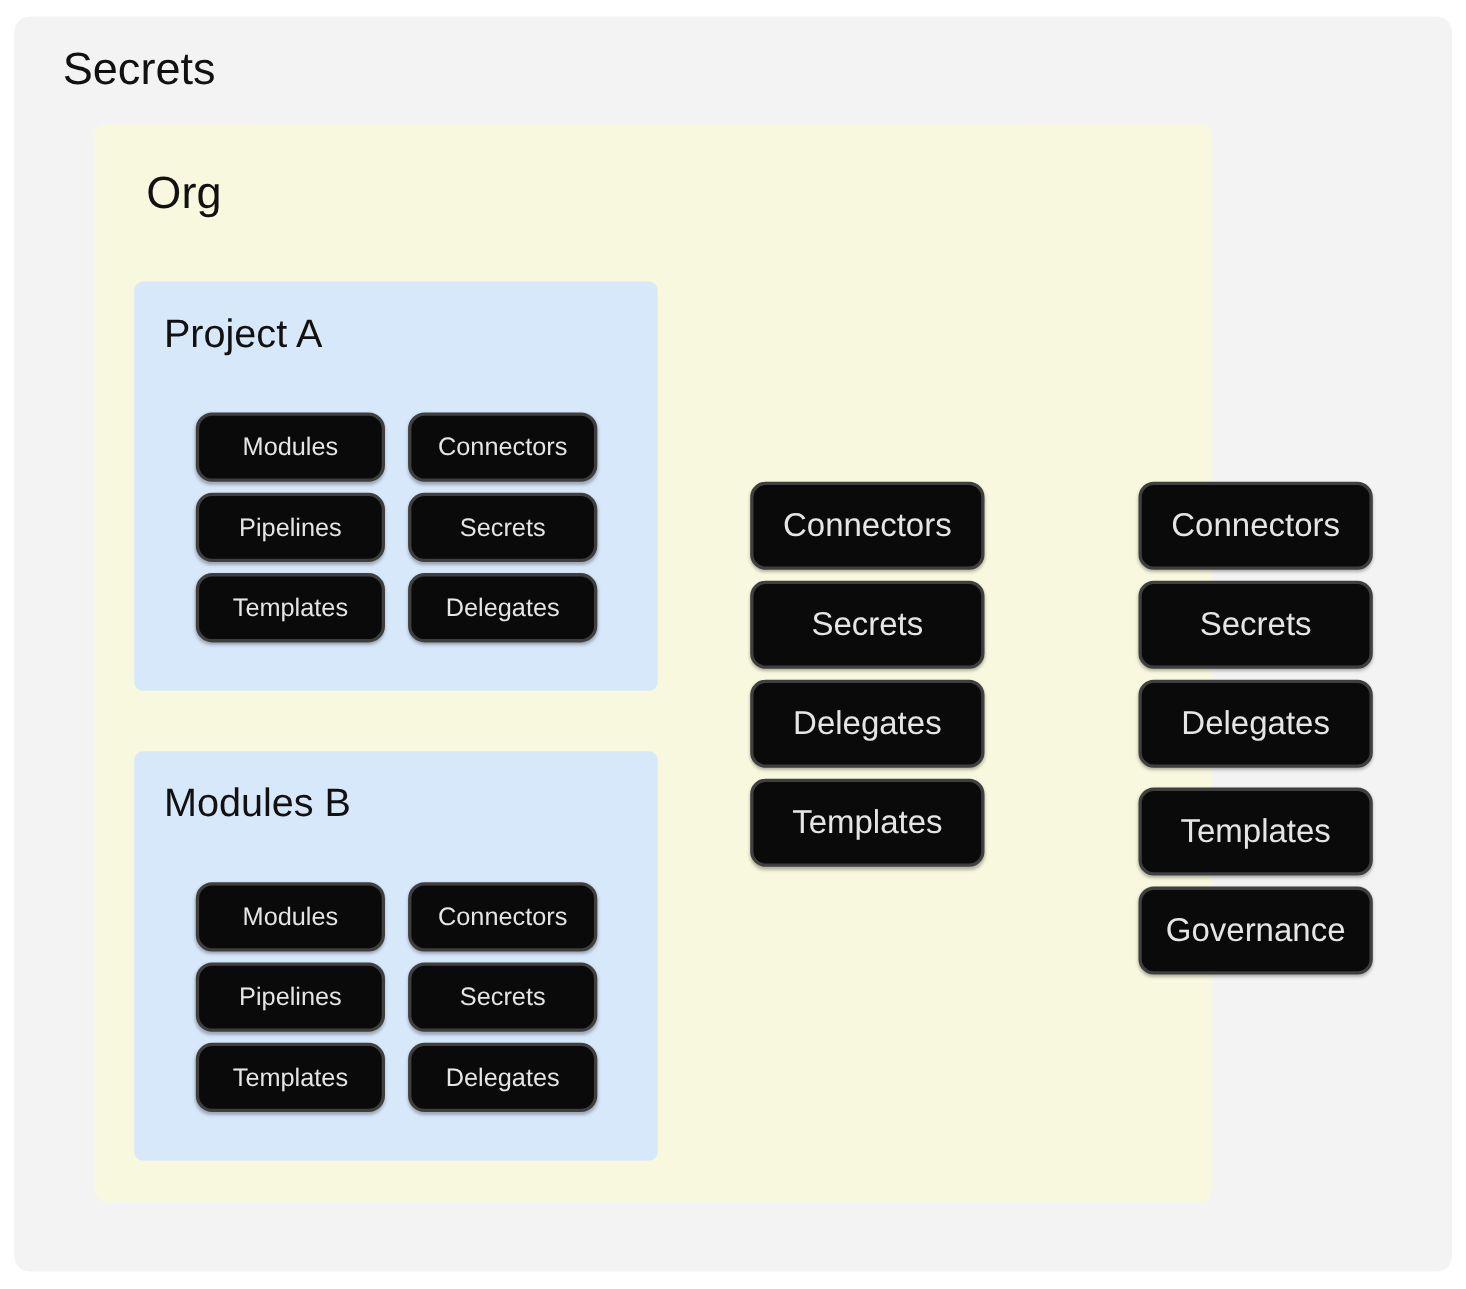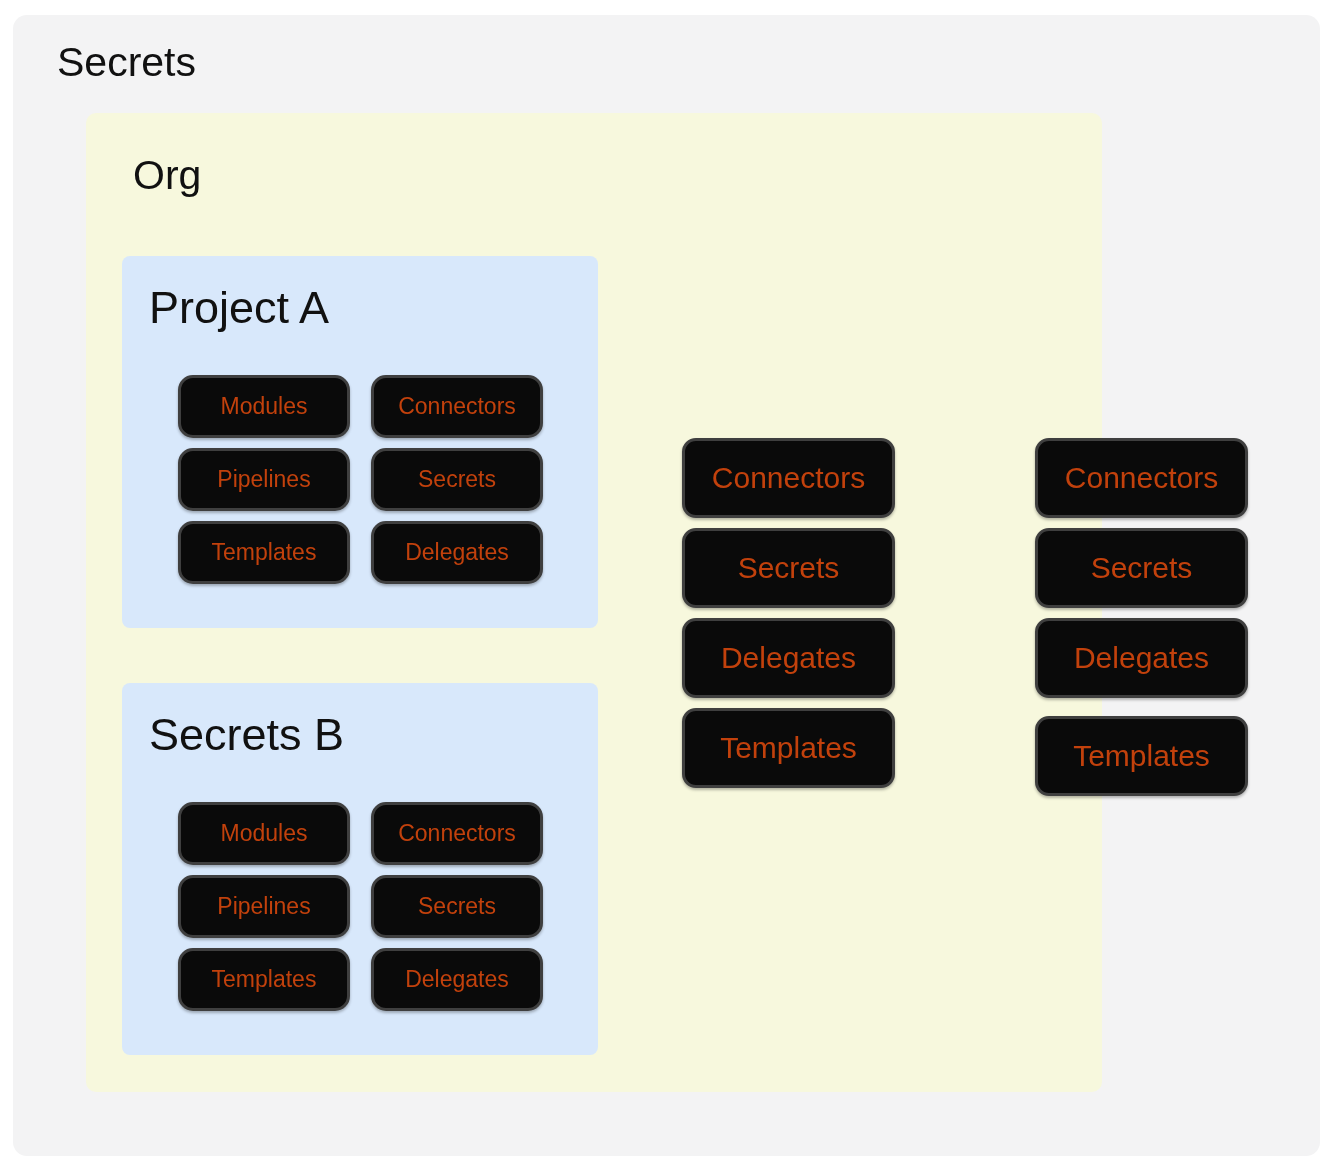--- a/index.html
+++ b/index.html
@@ -32,27 +32,27 @@
     width: 476px; height: 372px;
     background: #d8e8fb;
     border-radius: 8px;
   }
   .project-a { top: 143px; }
   .project-b { top: 570px; }
 
   .title { position: absolute; color: #111111; font-weight: 400; white-space: nowrap; }
   .account-title { left: 44px; top: 24px; font-size: 41px; }
   .org-title     { left: 47px; top: 39px; font-size: 41px; }
-  .project-title { left: 27px; top: 26px; font-size: 45px; }
+  .project-title { left: 27px; top: 26px; font-size: 36px; }
 
   .node {
     background: #0a0a0a;
     border: 3px solid #3f3f3f;
     border-radius: 15px;
-    color: #c2410c;
+    color: #e5e5e5;
     display: flex;
     align-items: center;
     justify-content: center;
     box-shadow: 0 2px 3px rgba(0,0,0,0.28);
     white-space: nowrap;
   }
   .project-grid {
     position: absolute;
     left: 56px; top: 119px;
     display: grid;
@@ -91,21 +91,21 @@
           <div class="node">Modules</div>
           <div class="node">Connectors</div>
           <div class="node">Pipelines</div>
           <div class="node">Secrets</div>
           <div class="node">Templates</div>
           <div class="node">Delegates</div>
         </div>
       </div>
 
       <div class="project-box project-b">
-        <div class="title project-title">Secrets B</div>
+        <div class="title project-title">Modules B</div>
         <div class="project-grid">
           <div class="node">Modules</div>
           <div class="node">Connectors</div>
           <div class="node">Pipelines</div>
           <div class="node">Secrets</div>
           <div class="node">Templates</div>
           <div class="node">Delegates</div>
         </div>
       </div>
 
@@ -115,15 +115,16 @@
         <div class="node">Delegates</div>
         <div class="node">Templates</div>
       </div>
     </div>
 
     <div class="pill-column account-column">
       <div class="node">Connectors</div>
       <div class="node">Secrets</div>
       <div class="node">Delegates</div>
       <div class="node">Templates</div>
+      <div class="node">Governance</div>
     </div>
   </div>
 </div>
 
 </body></html>

